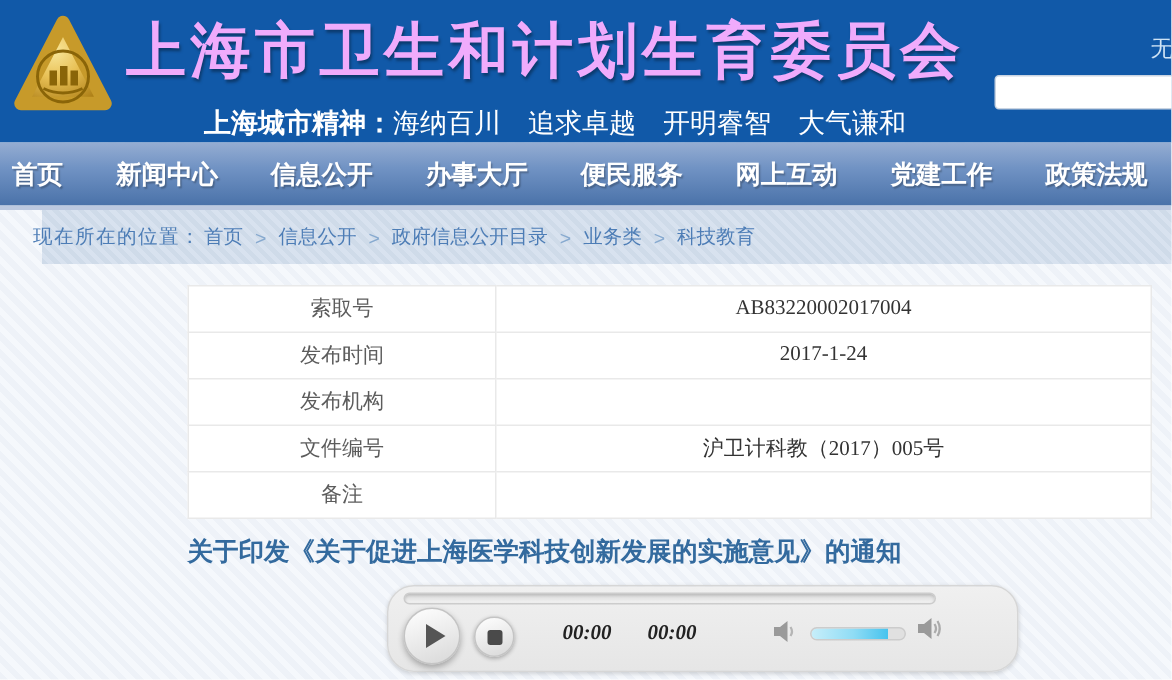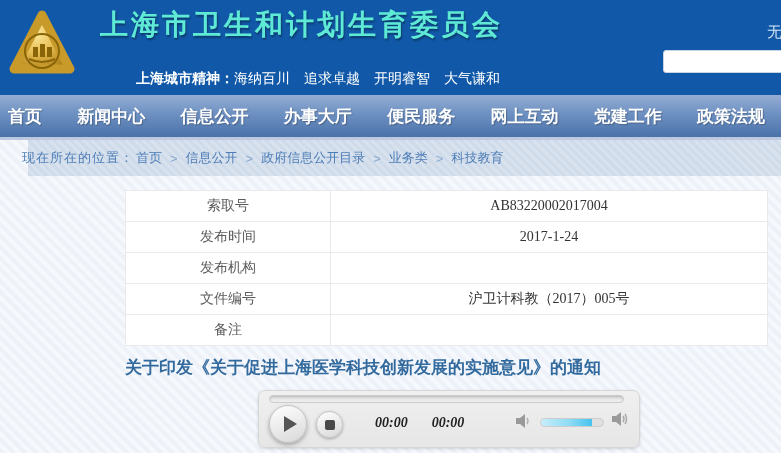--- a/index.html
+++ b/index.html
@@ -7,28 +7,28 @@
   body {
     position:relative; overflow:hidden;
     font-family:"Liberation Sans","DejaVu Sans",sans-serif;
     background:repeating-linear-gradient(45deg,#eef2f8 0 4px,#f5f8fc 4px 8px);
   }
 
   
   .header { position:absolute; left:0; top:0; width:781px; height:95px; background:#1159a8; }
   .logo { position:absolute; left:9px; top:7px; width:66px; height:76px; cursor:pointer; }
   .site-title {
-    position:absolute; left:84px; top:6px; color:#5eead4; font-size:28px; font-weight:bold;
-    letter-spacing:3px; white-space:nowrap; text-shadow:1px 2px 2px rgba(0,0,0,.35);margin-left:16px;
+    position:absolute; left:84px; top:6px; color:#f0abfc; font-size:40px; font-weight:bold;
+    letter-spacing:3px; white-space:nowrap; text-shadow:1px 2px 2px rgba(0,0,0,.35);
   }
   .site-subtitle {
     position:absolute; left:87px; top:47px; color:#fff; font-size:15px; font-weight:bold;
     white-space:nowrap; text-shadow:1px 1px 1px rgba(0,0,0,.3);
   }
-  .slogan { position:absolute; left:136px; top:70px; color:#fff; font-size:14px; white-space:nowrap; }
+  .slogan { position:absolute; left:136px; top:70px; color:#fff; font-size:18px; white-space:nowrap; }
   .slogan .slogan-label { font-weight:bold; }
   .accessibility { position:absolute; left:767px; top:23px; color:#cfe3f5; font-size:15px; cursor:pointer; }
   .search-input {
     position:absolute; left:663px; top:50px; width:140px; height:23px;
     background:#fff; border:1px solid #c9d4e2; border-radius:3px; outline:none;
     font-size:13px; padding:0 6px;
   }
 
   
   .navbar {
@@ -60,23 +60,23 @@
   .info-table td.val { color:#333; font-size:14px; font-family:"Liberation Serif","DejaVu Serif",serif; }
 
   
   .article-title {
     position:absolute; left:125px; top:356px; width:643px; 
     color:#336a9e; font-size:17px; font-weight:bold; white-space:nowrap;
   }
 
   
   .audio-player {
-    position:absolute; left:258px; top:390px; width:382px; height:58px;
+    position:absolute; left:258px; top:390px; width:421px; height:58px;
     background:linear-gradient(180deg,#f0f0f0,#e6e6e6);
-    border:1px solid #d6d6d6; border-radius:7px;
+    border:1px solid #d6d6d6; border-radius:18px;
     box-shadow:0 1px 3px rgba(0,0,0,.15);
   }
   .seek-bar {
     position:absolute; left:10px; top:4px; width:355px; height:8px;
     background:linear-gradient(180deg,#d9d9d9,#f2f2f2); border:1px solid #cccccc;
     border-radius:5px; box-shadow:inset 0 1px 2px rgba(0,0,0,.15); cursor:pointer;
   }
   .play-btn {
     position:absolute; left:10px; top:14px; width:38px; height:38px; border-radius:50%;
     background:linear-gradient(160deg,#ffffff,#d8d8d8); border:1px solid #c4c4c4;

